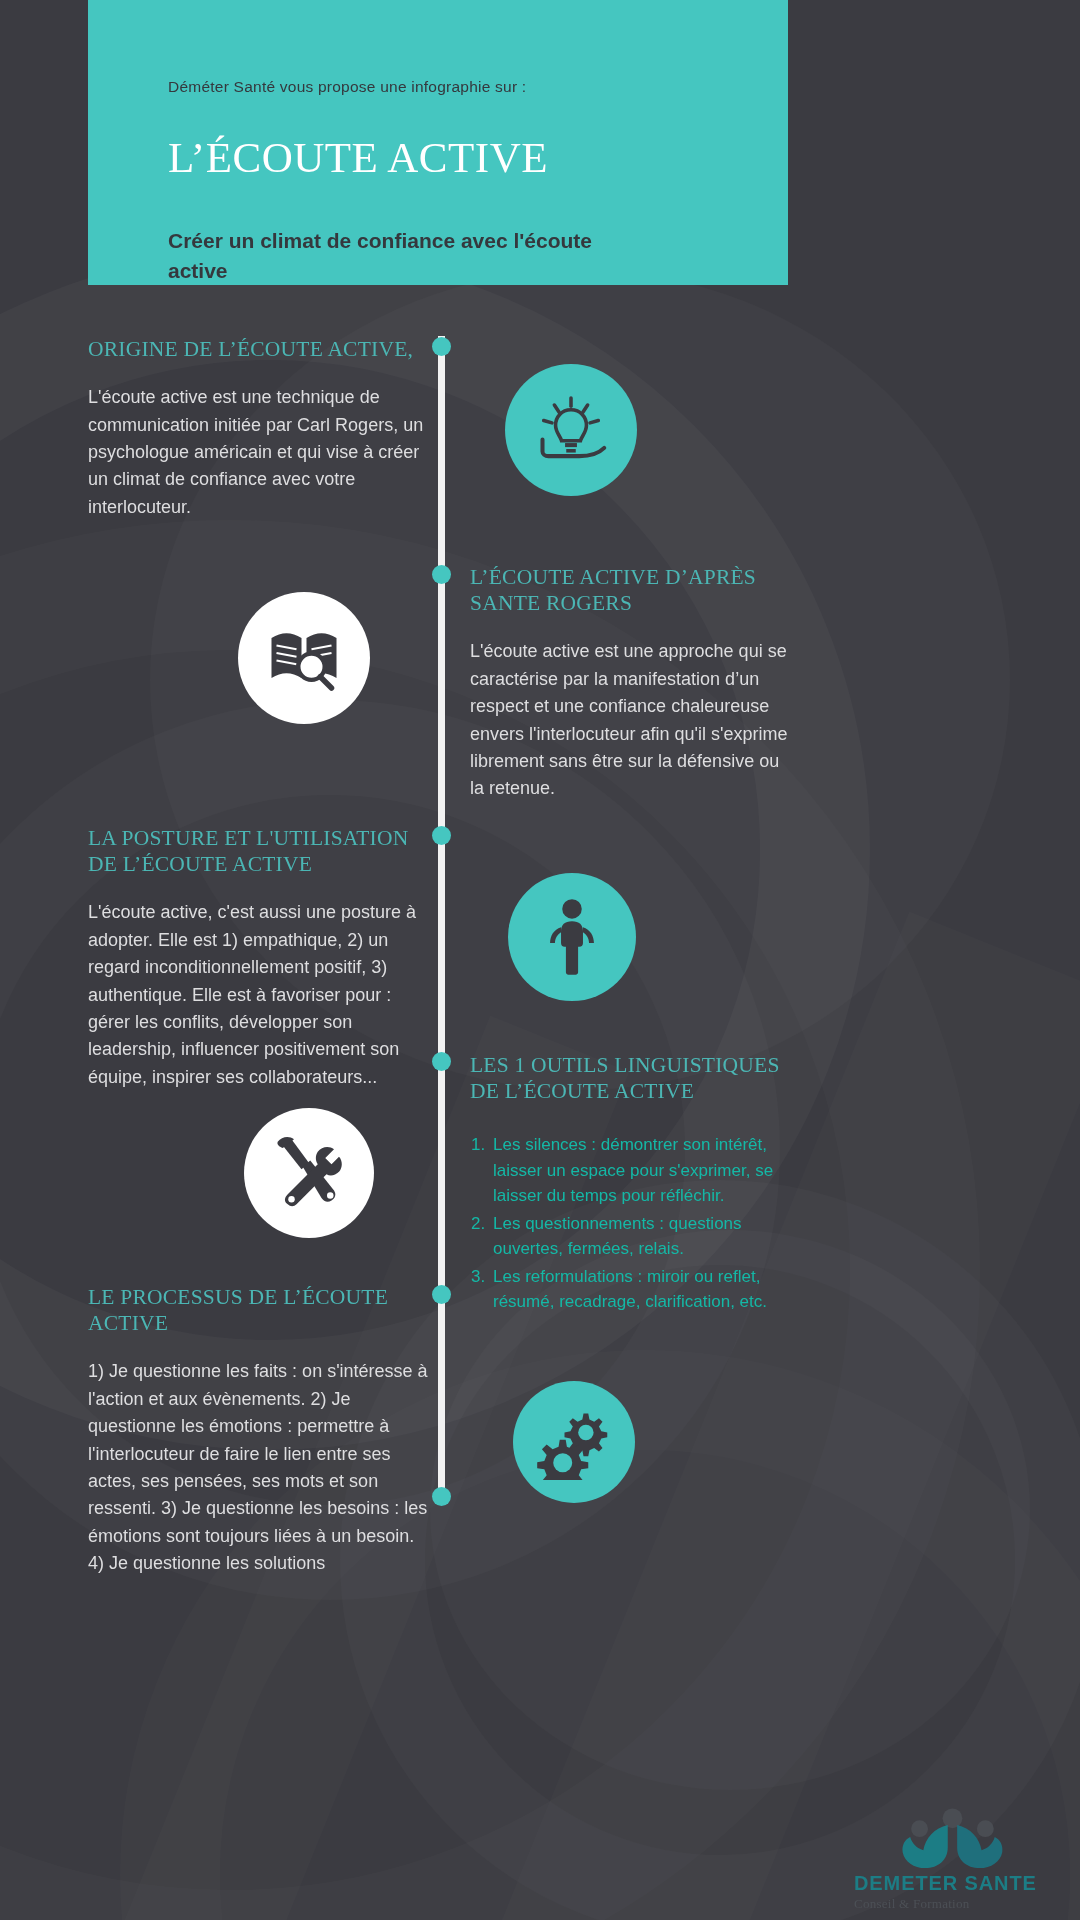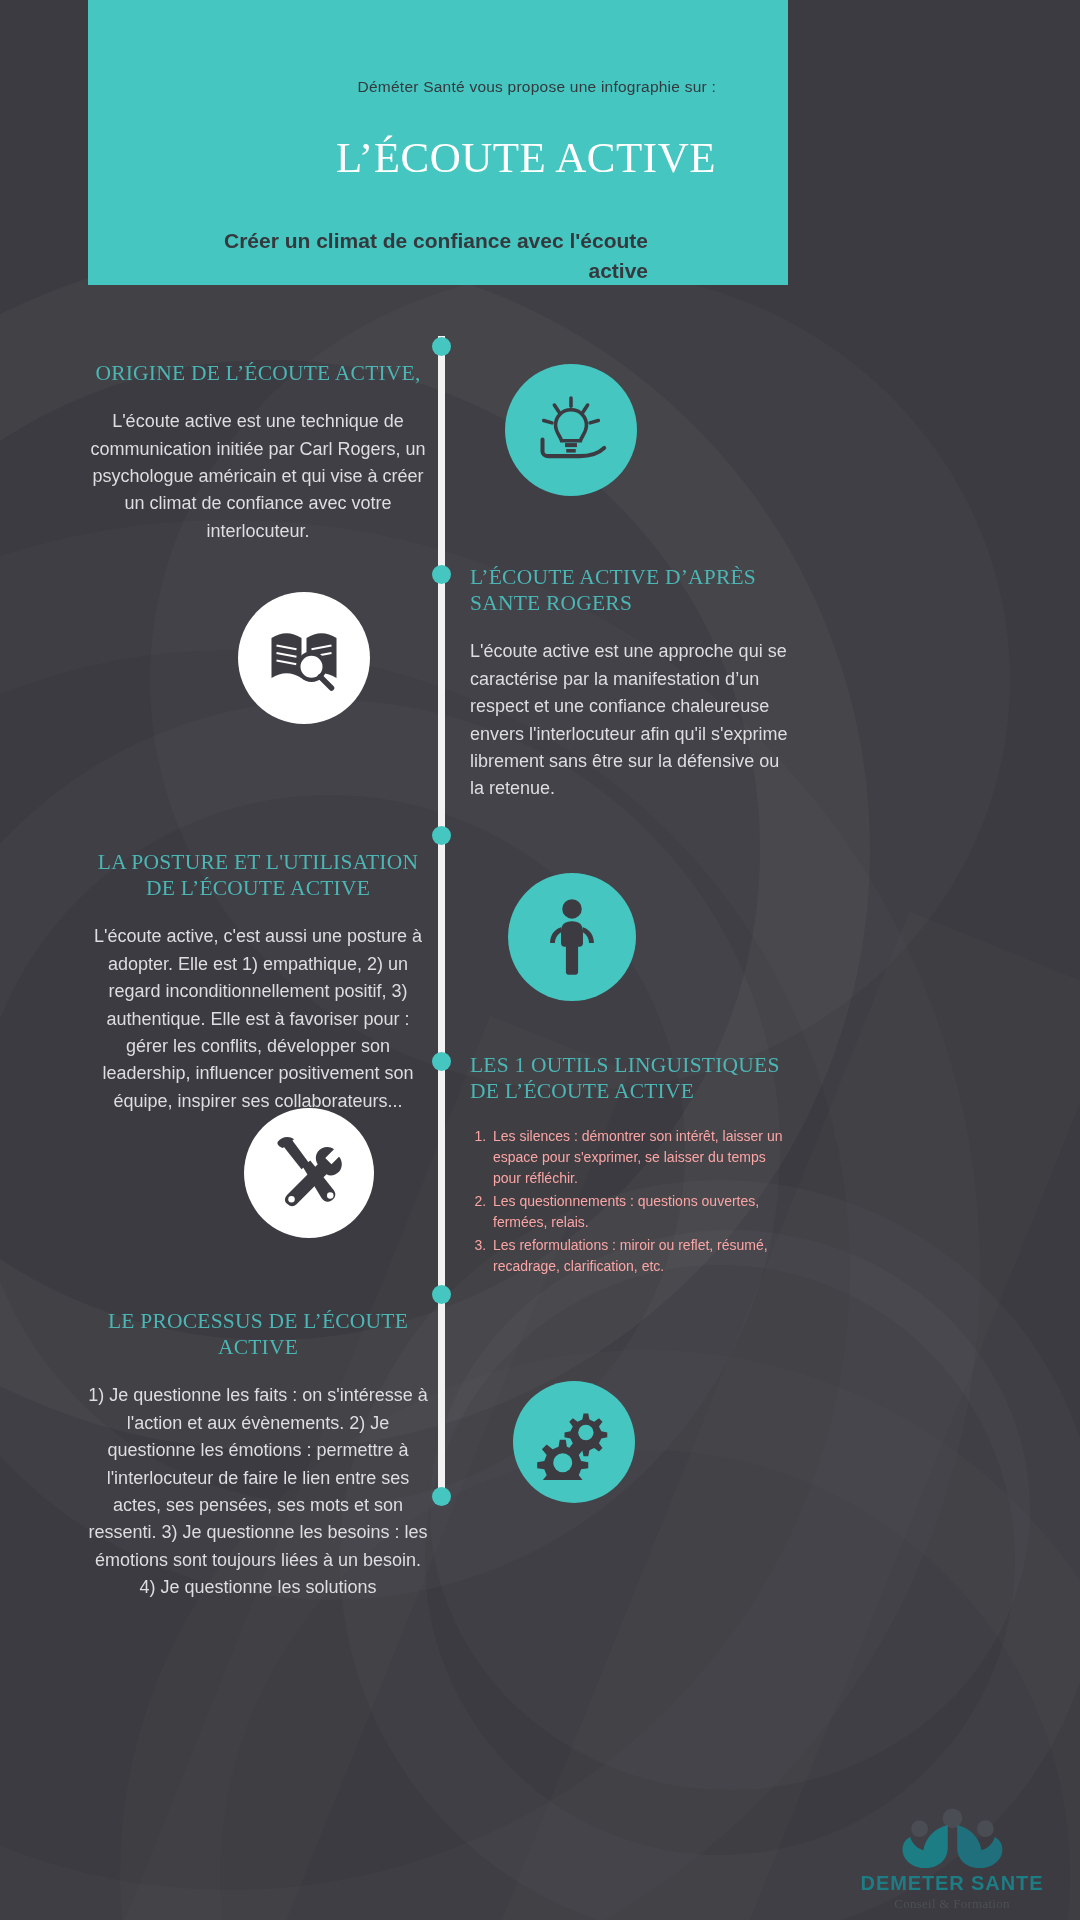--- a/index.html
+++ b/index.html
@@ -38,21 +38,20 @@
   .diag.d1 { width:230px; height:1500px; left:620px; top:900px; }
   .diag.d2 { width:150px; height:1200px; left:260px; top:1000px; }
 
   
   .header {
     position:absolute;
     left:88px; top:0; width:700px; height:285px;
     background:#45c6c0;
     z-index:3;
     padding:78px 72px 0 80px;
-    text-align:right;
   }
   .header-kicker {
     font-size:15.5px;
     color:#35383d;
     letter-spacing:0.015em;
     margin-bottom:40px;
   }
   .header-title {
     font-family:"Liberation Serif", serif;
     font-size:43px;
@@ -97,28 +96,28 @@
     line-height:1.22;
     letter-spacing:0.01em;
     font-weight:400;
   }
   .sec-body {
     font-size:18px;
     color:#dedee0;
     line-height:1.52;
     margin-top:22px;
   }
-  .align-right { text-align:center;margin-top:24px; }
+  .align-right { text-align:left; }
   .align-left  { text-align:left; }
 
   .sec-list {
-    font-size:14px;
-    color:#fca5a5;
+    font-size:17px;
+    color:#14b8a6;
     line-height:1.5;
-    margin-top:22px;
+    margin-top:28px;
     padding-left:20px;
   }
   .sec-list li { margin-bottom:2px; padding-left:3px; }
 
   
   .col-left  { left:88px;  width:340px; }
   
   .col-right { left:470px; width:320px; }
 
   
@@ -129,21 +128,20 @@
     z-index:5;
   }
   .ic-teal  { background:#45c6c0; }
   .ic-white { background:#ffffff; }
 
   
   .logo {
     position:absolute;
     right:30px; bottom:8px;
     width:196px;
-    text-align:center;
     z-index:6;
   }
   .logo-mark { height:62px; display:block; margin:0 auto; }
   .logo-name {
     font-size:20px;
     font-weight:bold;
     color:#1c7d85;
     letter-spacing:0.045em;
     margin-top:2px;
   }

